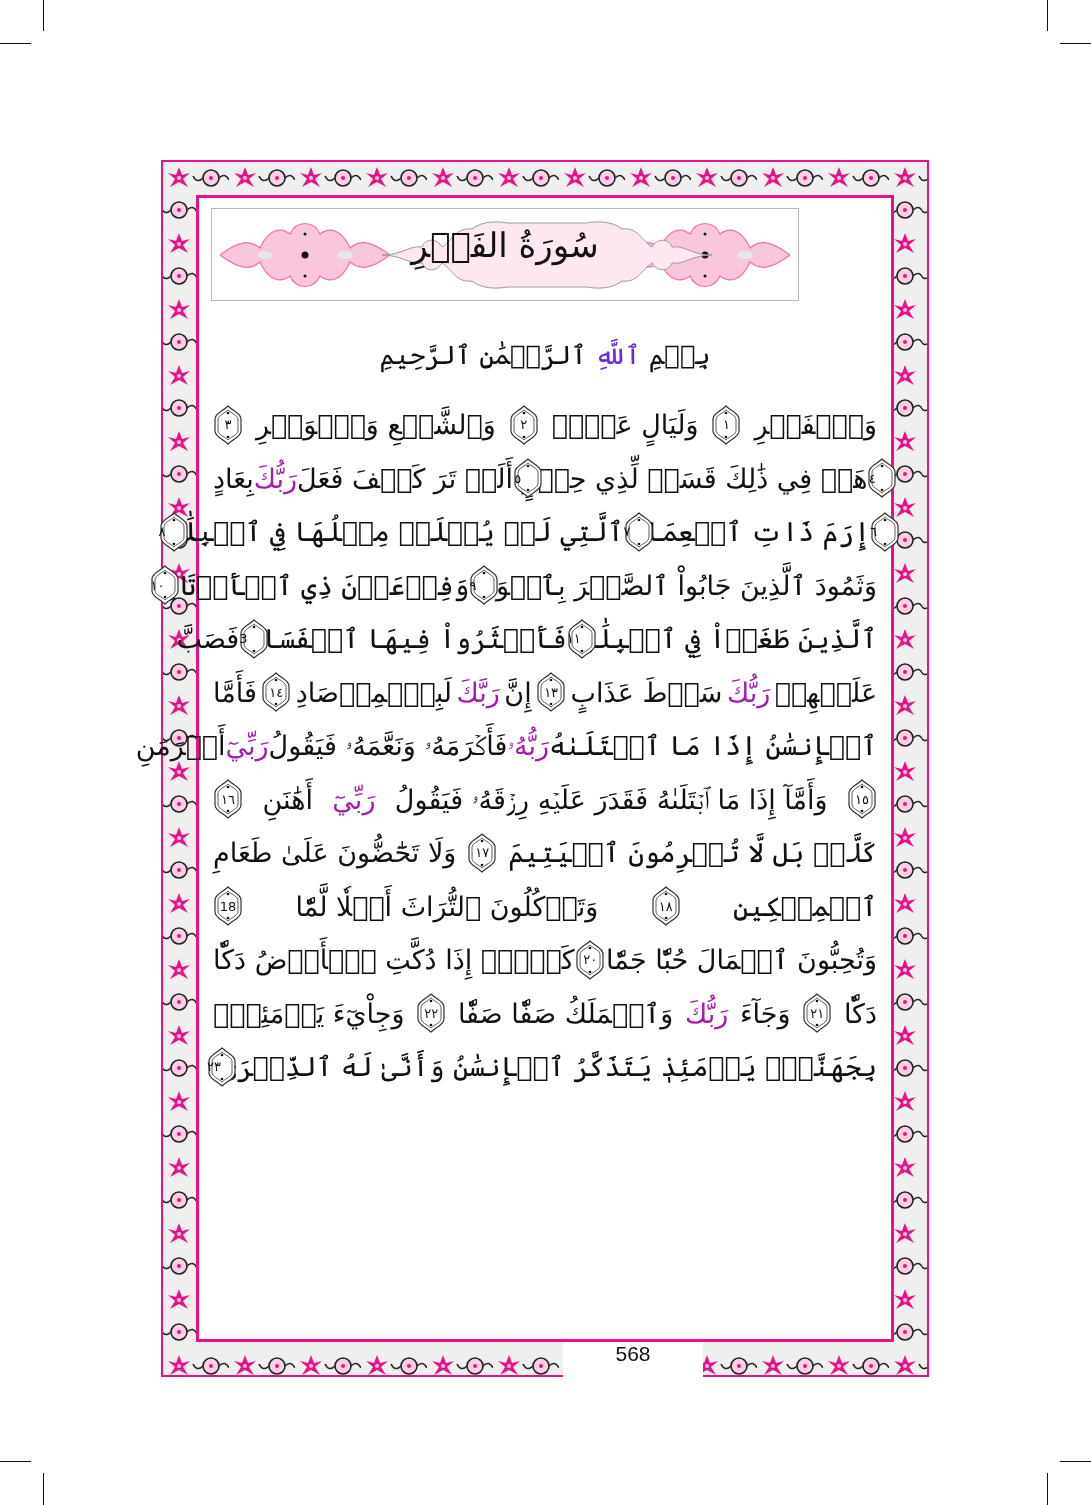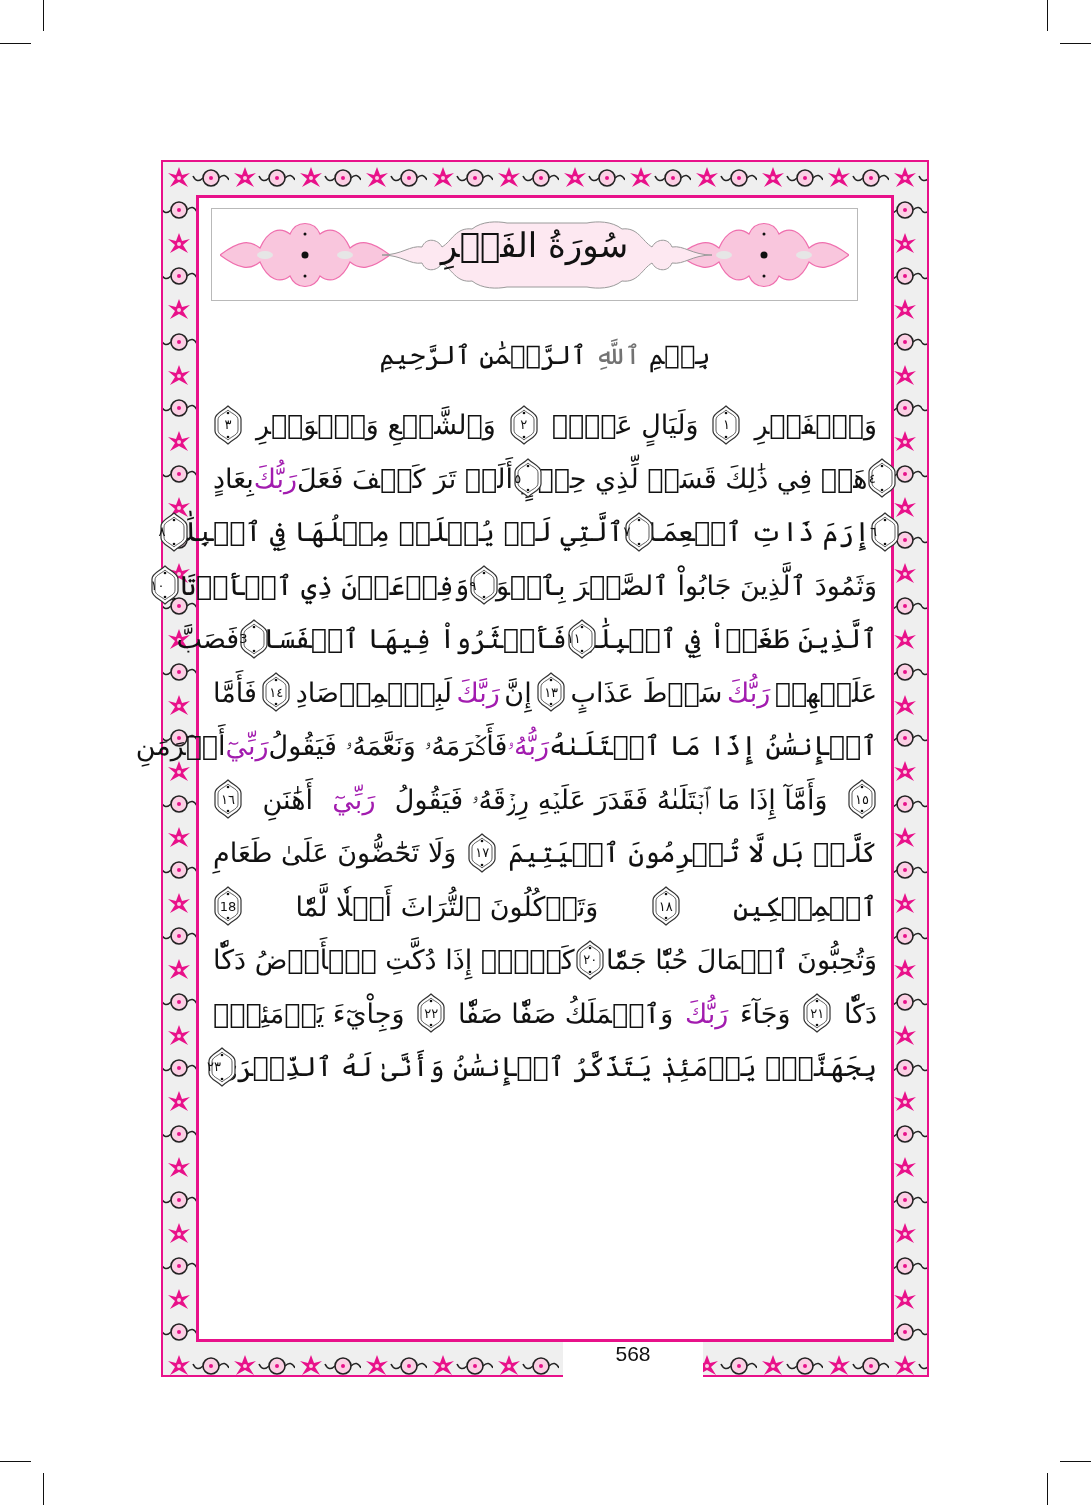--- a/index.html
+++ b/index.html
@@ -10,30 +10,30 @@
   .crop { position:absolute; background:#111; }
 
   
   .frame { position:absolute; left:161px; top:160px; width:768px; height:1217px;
            box-sizing:border-box; border:2px solid #e8118a; background:#efefef; }
   .band-pattern { position:absolute; inset:0; overflow:hidden; }
   .inner { position:absolute; left:33px; top:33px; right:33px; bottom:33px;
            background:#ffffff; border:3px solid #e8118a; box-sizing:border-box; }
 
   
-  .header-box { position:absolute; left:12px; top:10px; width:647px; height:93px;
+  .header-box { position:absolute; left:12px; top:10px; width:588px; height:93px;
                 border:1.5px solid #b9b9b9; box-sizing:border-box; background:#fff; }
   .surah-title { position:absolute; left:0; right:0; top:12px; text-align:center;
                  font-family:"DejaVu Serif", serif; font-size:34px; color:#111;
                  direction:rtl; line-height:48px; }
   .rosette { position:absolute; top:50%; transform:translateY(-50%); width:170px; height:70px; }
 
   .basmala { position:absolute; left:0; right:0; top:142px; text-align:center;
              font-family:"DejaVu Serif", serif; font-size:26px; direction:rtl; color:#111; }
-  .basmala .allah { color:#737373; }
+  .basmala .allah { color:#6d28d9; }
 
   
   .lines { position:absolute; left:14px; right:14px; top:200px; }
   .line { height:53.5px; line-height:53.5px; direction:rtl; text-align:justify;
           text-align-last:justify; font-family:"DejaVu Serif", serif; font-size:27px;
           color:#111; white-space:nowrap; display:flex; justify-content:space-between;
           align-items:center; flex-direction:row; }
   .seg { display:inline-block; }
   .seg.hl { color:#a21caf; }
   .ayah { display:inline-flex; align-items:center; justify-content:center;

